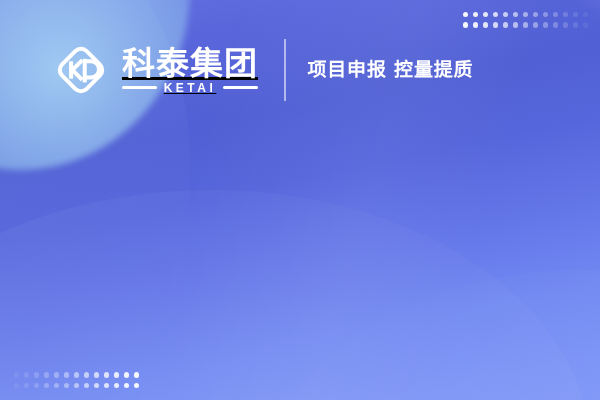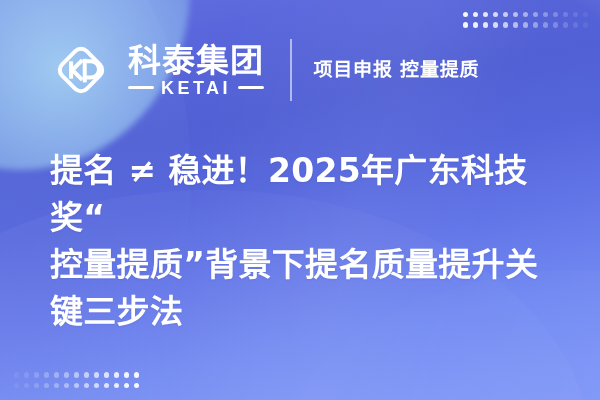--- a/index.html
+++ b/index.html
@@ -159,22 +159,23 @@
     width: 100%;
     height: 140px;
     display: flex;
     align-items: center;
     padding: 0 26px 0 50px;
   }
 
   .brand {
     display: flex;
     align-items: center;
-    gap: 16px;
+    gap: 10px;
     flex: 0 0 auto;
+    text-decoration: underline;
   }
 
   .logo-mark {
     width: 62px;
     height: 62px;
     flex: 0 0 auto;
     display: block;
   }
 
   .logo-words {
@@ -199,21 +200,21 @@
     width: 100%;
   }
   .logo-en-rule {
     flex: 1 1 auto;
     height: 3px;
     background: #ffffff;
     border-radius: 2px;
     min-width: 14px;
   }
   .logo-en {
-    font-size: 18px;
+    font-size: 12px;
     font-weight: 700;
     color: #ffffff;
     letter-spacing: 3.5px;
     line-height: 1;
     white-space: nowrap;
     font-family: "Liberation Sans", sans-serif;
   }
 
   .header-divider {
     width: 1.5px;
@@ -371,21 +372,14 @@
       </div>
     </div>
 
     <div class="header-divider"></div>
 
     <div class="tagline">
       <div class="tagline-sub">项目申报 控量提质</div>
     </div>
   </div>
 
-  <div class="title-block">
-    <h1 class="title-text" id="banner-title">
-        <span style="display: block;">提名 ≠ 稳进！2025年广东科技奖“</span>
-        <span style="display: block;">控量提质”背景下提名质量提升关</span>
-        <span style="display: block;">键三步法</span>
-      </h1>
-  </div>
 
 </div>
 
 </body></html>

